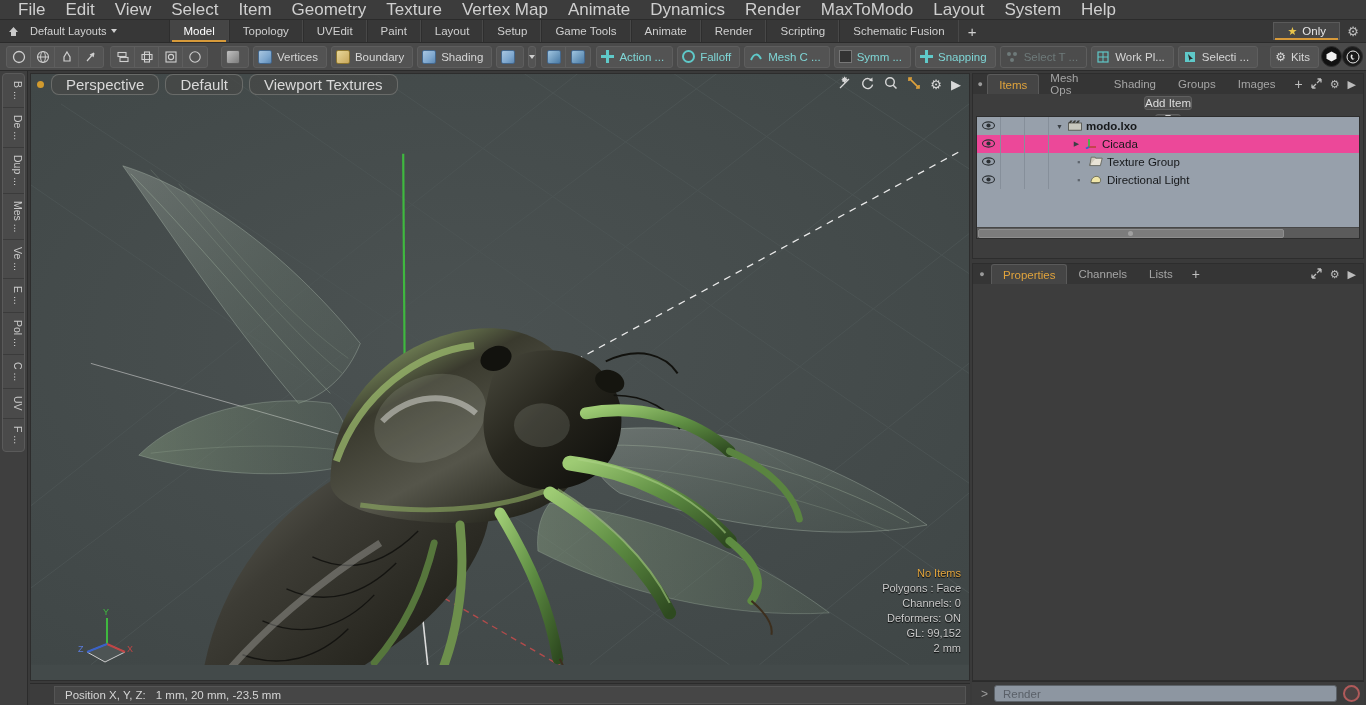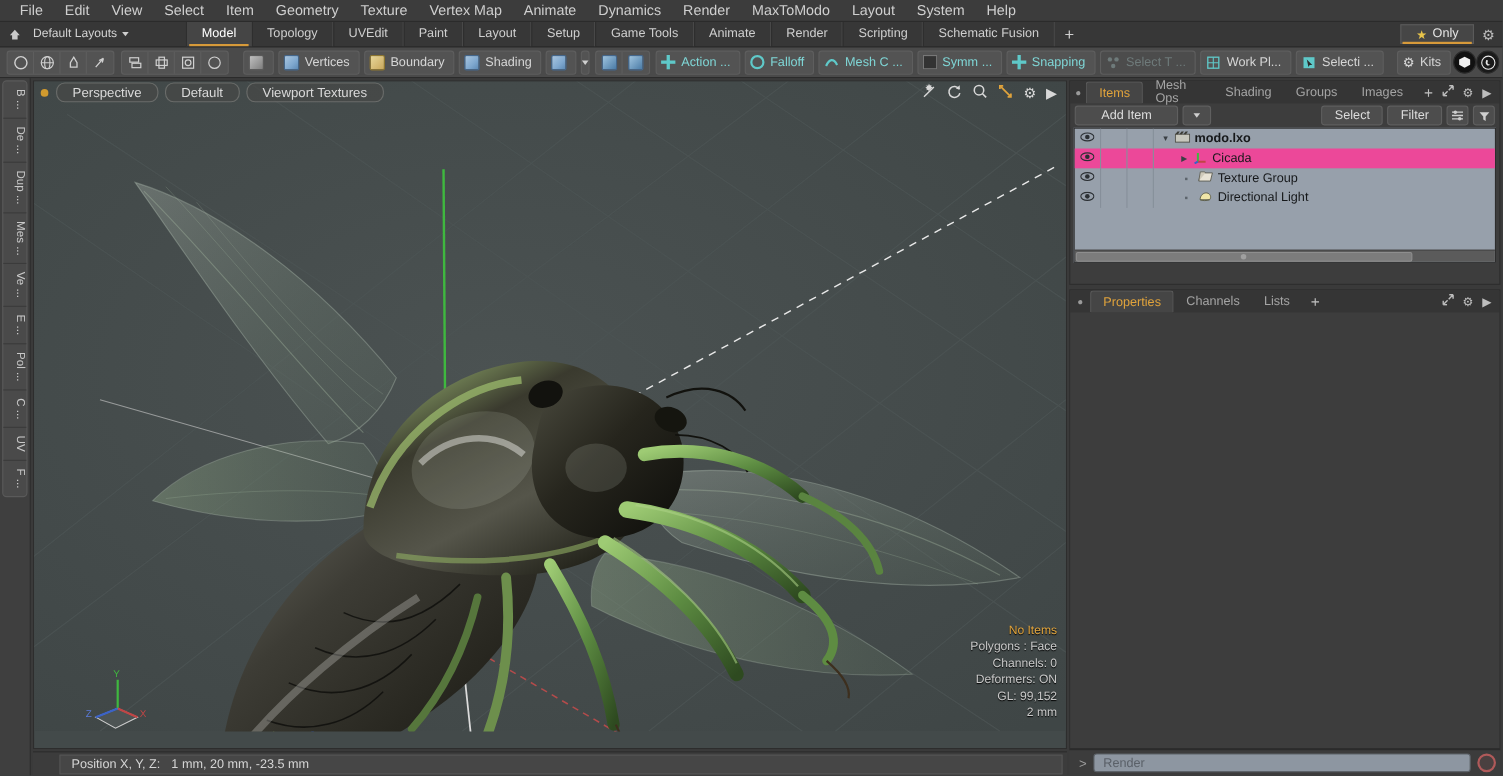--- a/index.html
+++ b/index.html
@@ -11,21 +11,21 @@
     -webkit-font-smoothing:antialiased;
   }
   .app { position:relative; width:1366px; height:705px; display:flex; flex-direction:column; }
 
   
   .menubar {
     height:20px; background:#3c3c3c; display:flex; align-items:center;
     padding-left:8px; border-bottom:1px solid #2b2b2b; flex:none;
   }
   .menubar .mi {
-    padding:0 10px; height:20px; line-height:20px; color:#cfcfcf; font-size:13px; cursor:default;
+    padding:0 10px; height:20px; line-height:20px; color:#cfcfcf; font-size:17px; cursor:default;
   }
 
   
   .layoutrow {
     height:23px; background:#373737; display:flex; align-items:stretch;
     border-bottom:1px solid #2b2b2b; flex:none; position:relative;
   }
   .lr-home {
     width:26px; display:flex; align-items:center; justify-content:center; color:#b5b5b5; font-size:12px;
   }
@@ -97,21 +97,21 @@
   
   .vpwrap { flex:1; display:flex; flex-direction:column; min-width:0; background:#3a3a3a; padding:2px 0 0 2px; }
   .viewport { position:relative; flex:1; background:#434a4a; overflow:hidden; border:1px solid #2d2d2d; }
   .vp-head {
     position:absolute; top:0; left:0; right:0; height:20px; display:flex; align-items:center;
     gap:0; padding:0 6px; z-index:6;
   }
   .vp-dot{width:7px;height:7px;border-radius:50%;background:#d19a2e;margin-right:7px;flex:none;}
   .vp-pill{
     background:rgba(70,72,70,.72); border:1px solid rgba(130,132,128,.6); border-radius:8px;
-    padding:1px 14px; color:#d9d9d9; font-size:12px; margin-right:6px; white-space:nowrap;
+    padding:1px 14px; color:#d9d9d9; font-size:15px; margin-right:6px; white-space:nowrap;
   }
   .vp-tools{position:absolute;top:2px;right:8px;display:flex;align-items:center;gap:9px;z-index:7;color:#d8d8d8;font-size:13px;}
   .vp-stats{position:absolute;right:8px;bottom:24px;text-align:right;line-height:15px;font-size:11px;color:#c9c9c9;z-index:6;text-shadow:0 1px 1px #000;}
   .vp-stats .hl{color:#e0a33c;}
   .vp-grid{position:absolute;inset:0;}
   .gizmo{position:absolute;left:36px;bottom:12px;width:80px;height:66px;z-index:6;}
 
   .statusbar {
     height:22px; background:#3c3c3c; display:flex; align-items:center; flex:none;
     border-top:1px solid #2b2b2b; margin-top:2px;
@@ -123,21 +123,21 @@
   .rpanel { background:#3d3d3d; border:1px solid #2d2d2d; display:flex; flex-direction:column; }
   .ptabrow { height:20px; background:#353535; display:flex; align-items:stretch; position:relative; }
   .ptab-lead{width:18px;display:flex;align-items:center;justify-content:center;color:#9a9a9a;font-size:9px;}
   .ptab {
     padding:0 11px; display:flex; align-items:center; font-size:11.5px; color:#a5a5a5; cursor:default;
   }
   .ptab.active{ background:#454545; color:#e0a33c; border-top:1px solid #5a5a5a; border-left:1px solid #5a5a5a; border-right:1px solid #5a5a5a; border-radius:3px 3px 0 0;}
   .ptab.plus{font-size:14px;padding:0 8px;color:#c0c0c0;}
   .ptab-right{margin-left:auto;display:flex;align-items:center;gap:8px;padding-right:7px;color:#bdbdbd;font-size:11px;}
 
-  .addrow { height:22px; display:flex; align-items:center; gap:4px; padding:2px 4px; background:#3d3d3d; }
+  .addrow { height:22px; display:flex; align-items:center; gap:4px; padding:2px 4px; background:#3d3d3d;flex-direction:column; }
   .wide-btn {
     flex:1; height:18px; background:#4d4d4d; border:1px solid #5f5f5f; border-radius:3px;
     display:flex; align-items:center; justify-content:center; font-size:11.5px; color:#dcdcdc;
   }
   .sm-btn { height:18px; background:#4d4d4d; border:1px solid #5f5f5f; border-radius:3px; display:flex;align-items:center;justify-content:center;padding:0 11px;font-size:11.5px;color:#dcdcdc;}
   .ic-btn { width:20px; height:18px; background:#4d4d4d; border:1px solid #5f5f5f; border-radius:3px; display:flex;align-items:center;justify-content:center;color:#cfcfcf;font-size:10px;}
   .dd-btn { width:26px; height:18px; background:#4d4d4d; border:1px solid #5f5f5f; border-radius:3px; display:flex;align-items:center;justify-content:center;}
 
   .tree { background:#97a0ab; border:1px solid #2d2d2d; margin:0 3px 3px 3px; display:flex; flex-direction:column; }
   .tree-head { height:17px; display:flex; align-items:center; background:#8b94a0; border-bottom:1px solid #6f7883; }

